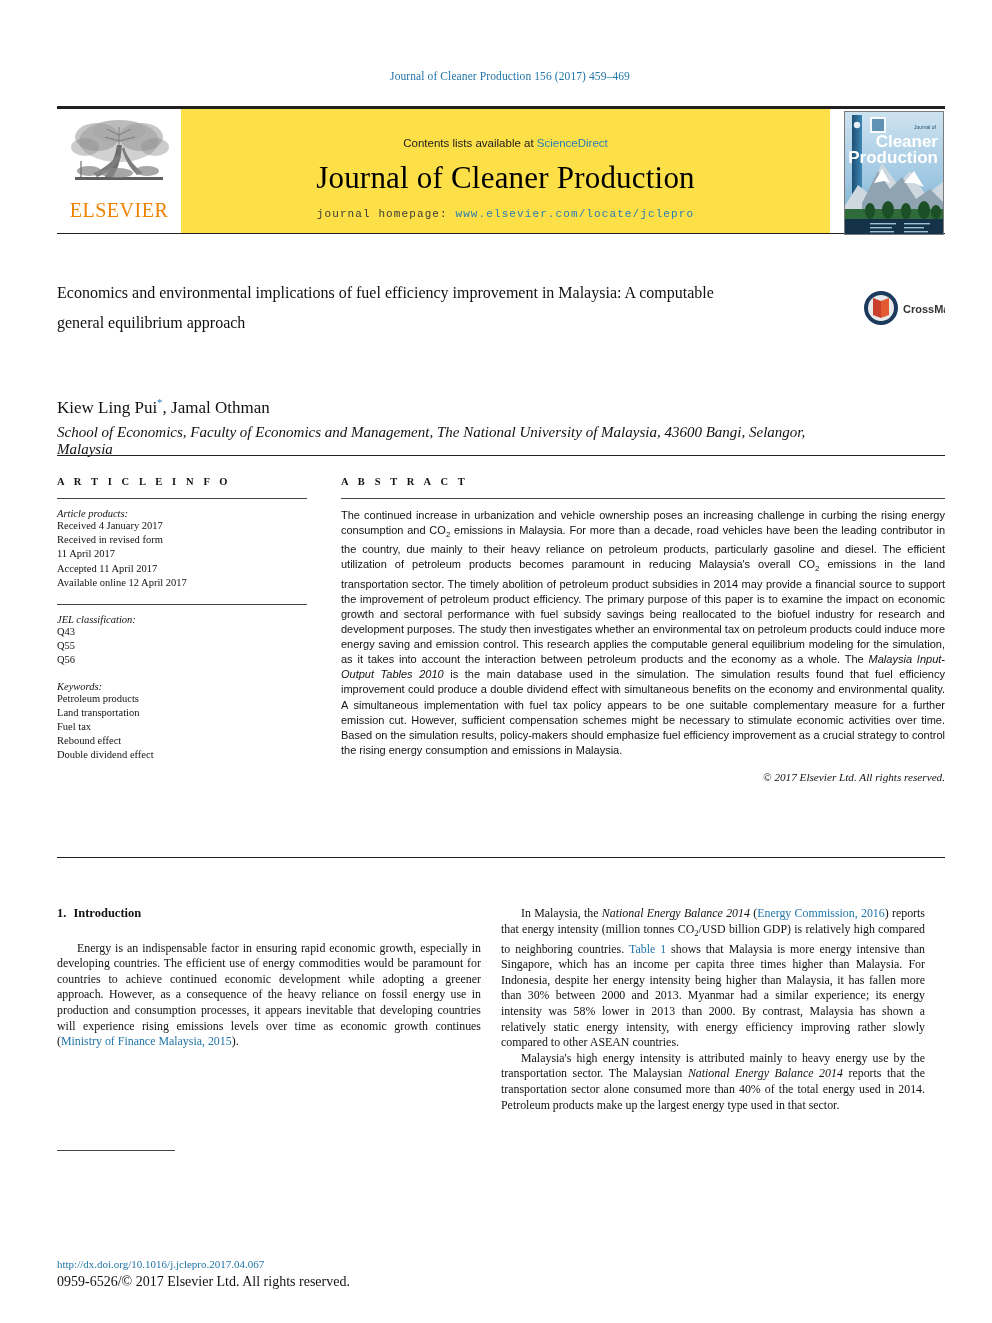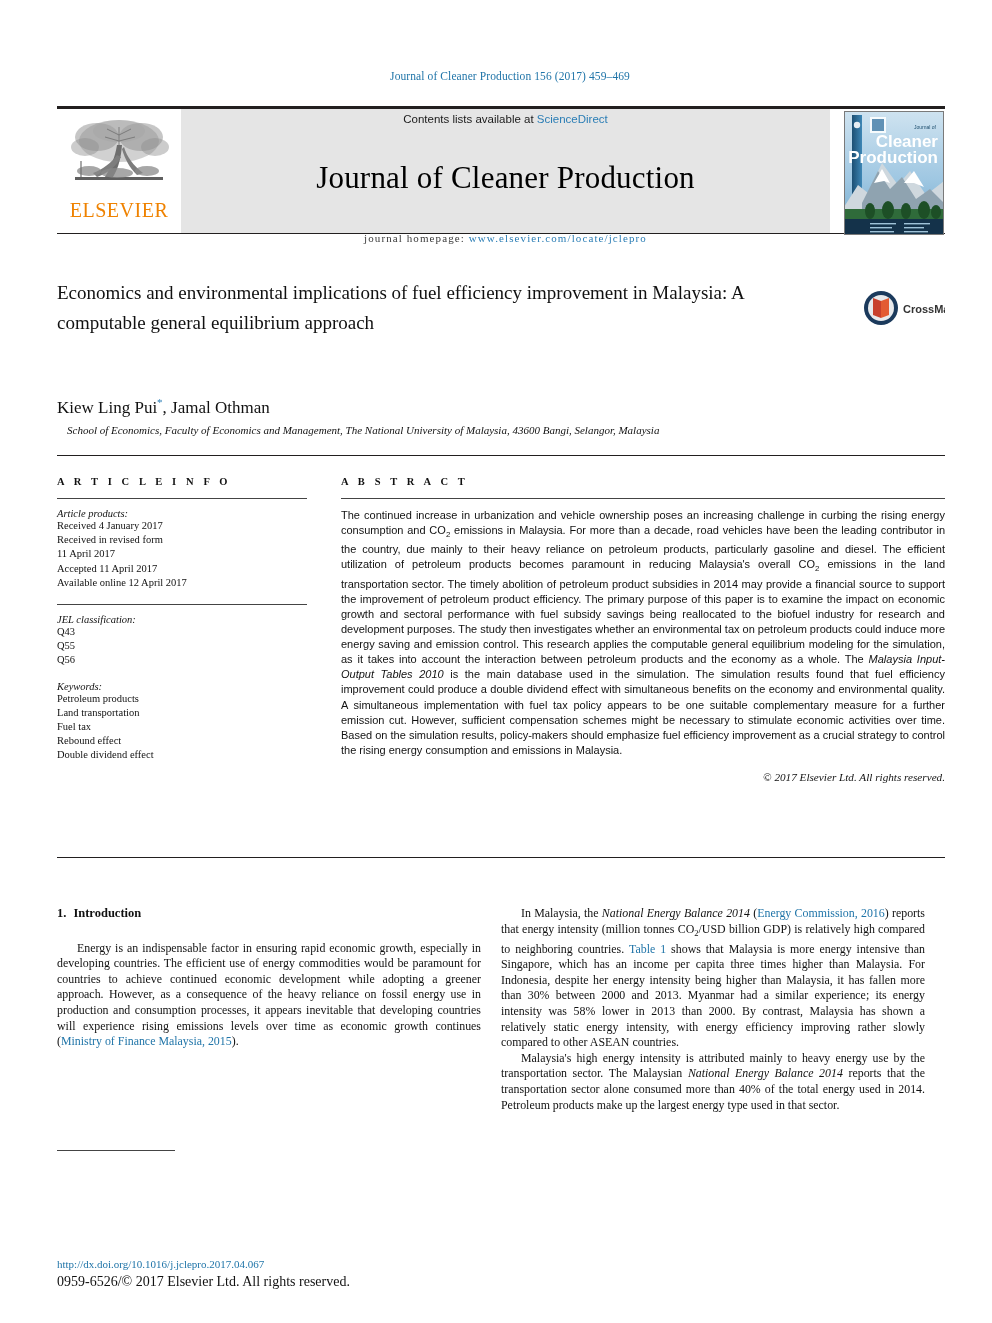--- a/index.html
+++ b/index.html
@@ -44,43 +44,42 @@
   .elsevier-tree { width: 104px; height: 82px; display:block; }
   .elsevier-word {
     font-family: "Liberation Serif", serif;
     font-size: 20px;
     letter-spacing: 0.5px;
     color: #ef8200;
     margin-top: 2px;
   }
   .mast-center {
     flex: 1;
-    background: #e5e5e5;
+    background: #fde047;
     display: flex; flex-direction: column;
     align-items: center; justify-content: center;
     padding: 20px 0 10px 0;
     position: relative;
-    gap: 24px;
   }
   .mast-contents {
     font-family: "Liberation Sans", sans-serif;
     font-size: 11.5px;
     color: #1a1a1a;
     margin-top: 4px;
   }
   .mast-contents .sd { color: #2a7db5; }
   .mast-journal {
     font-family: "Liberation Serif", serif;
     font-size: 31px;
     color: #000;
     margin: 11px 0 12px 0;
     letter-spacing: 0.2px;
   }
   .mast-home {
-    font-family: Liberation Serif, serif;
+    font-family: Liberation Mono, monospace;
     font-size: 11px;
     letter-spacing: 1.1px;
     color: #3a3a3a;
   }
   .mast-home .url { color: #2a7db5; }
   .mast-right {
     width: 115px;
     display: flex; align-items: flex-start; justify-content: center;
     padding-top: 2px;
     padding-left: 12px;
@@ -89,38 +88,38 @@
 
   
   .title-rule {
     position: absolute; top: 233px; left: 57px;
     width: 888px; height: 1px; background: #221f1f;
   }
   .title {
     position: absolute;
     top: 278px; left: 57px; width: 700px;
     font-family: "Liberation Serif", serif;
-    font-size: 19px;
+    font-size: 16px;
     line-height: 30px;
     color: #111;
   }
   .authors {
     position: absolute;
     top: 396px; left: 57px; width: 700px;
     font-family: "Liberation Serif", serif;
     font-size: 17px;
     color: #111;
   }
   .authors sup { color: #2a7db5; font-size: 11px; }
   .affil {
     position: absolute;
-    top: 424px; left: 67px; width: 800px;
+    top: 424px; left: 57px; width: 800px;
     font-family: "Liberation Serif", serif;
     font-style: italic;
-    font-size: 11px;
+    font-size: 15px;
     color: #111;
   }
 
   
   .crossmark {
     position: absolute; top: 283px; left: 861px;
     width: 84px; height: 52px;
     display: flex; align-items: center;
   }
   .crossmark svg { display:block; }

